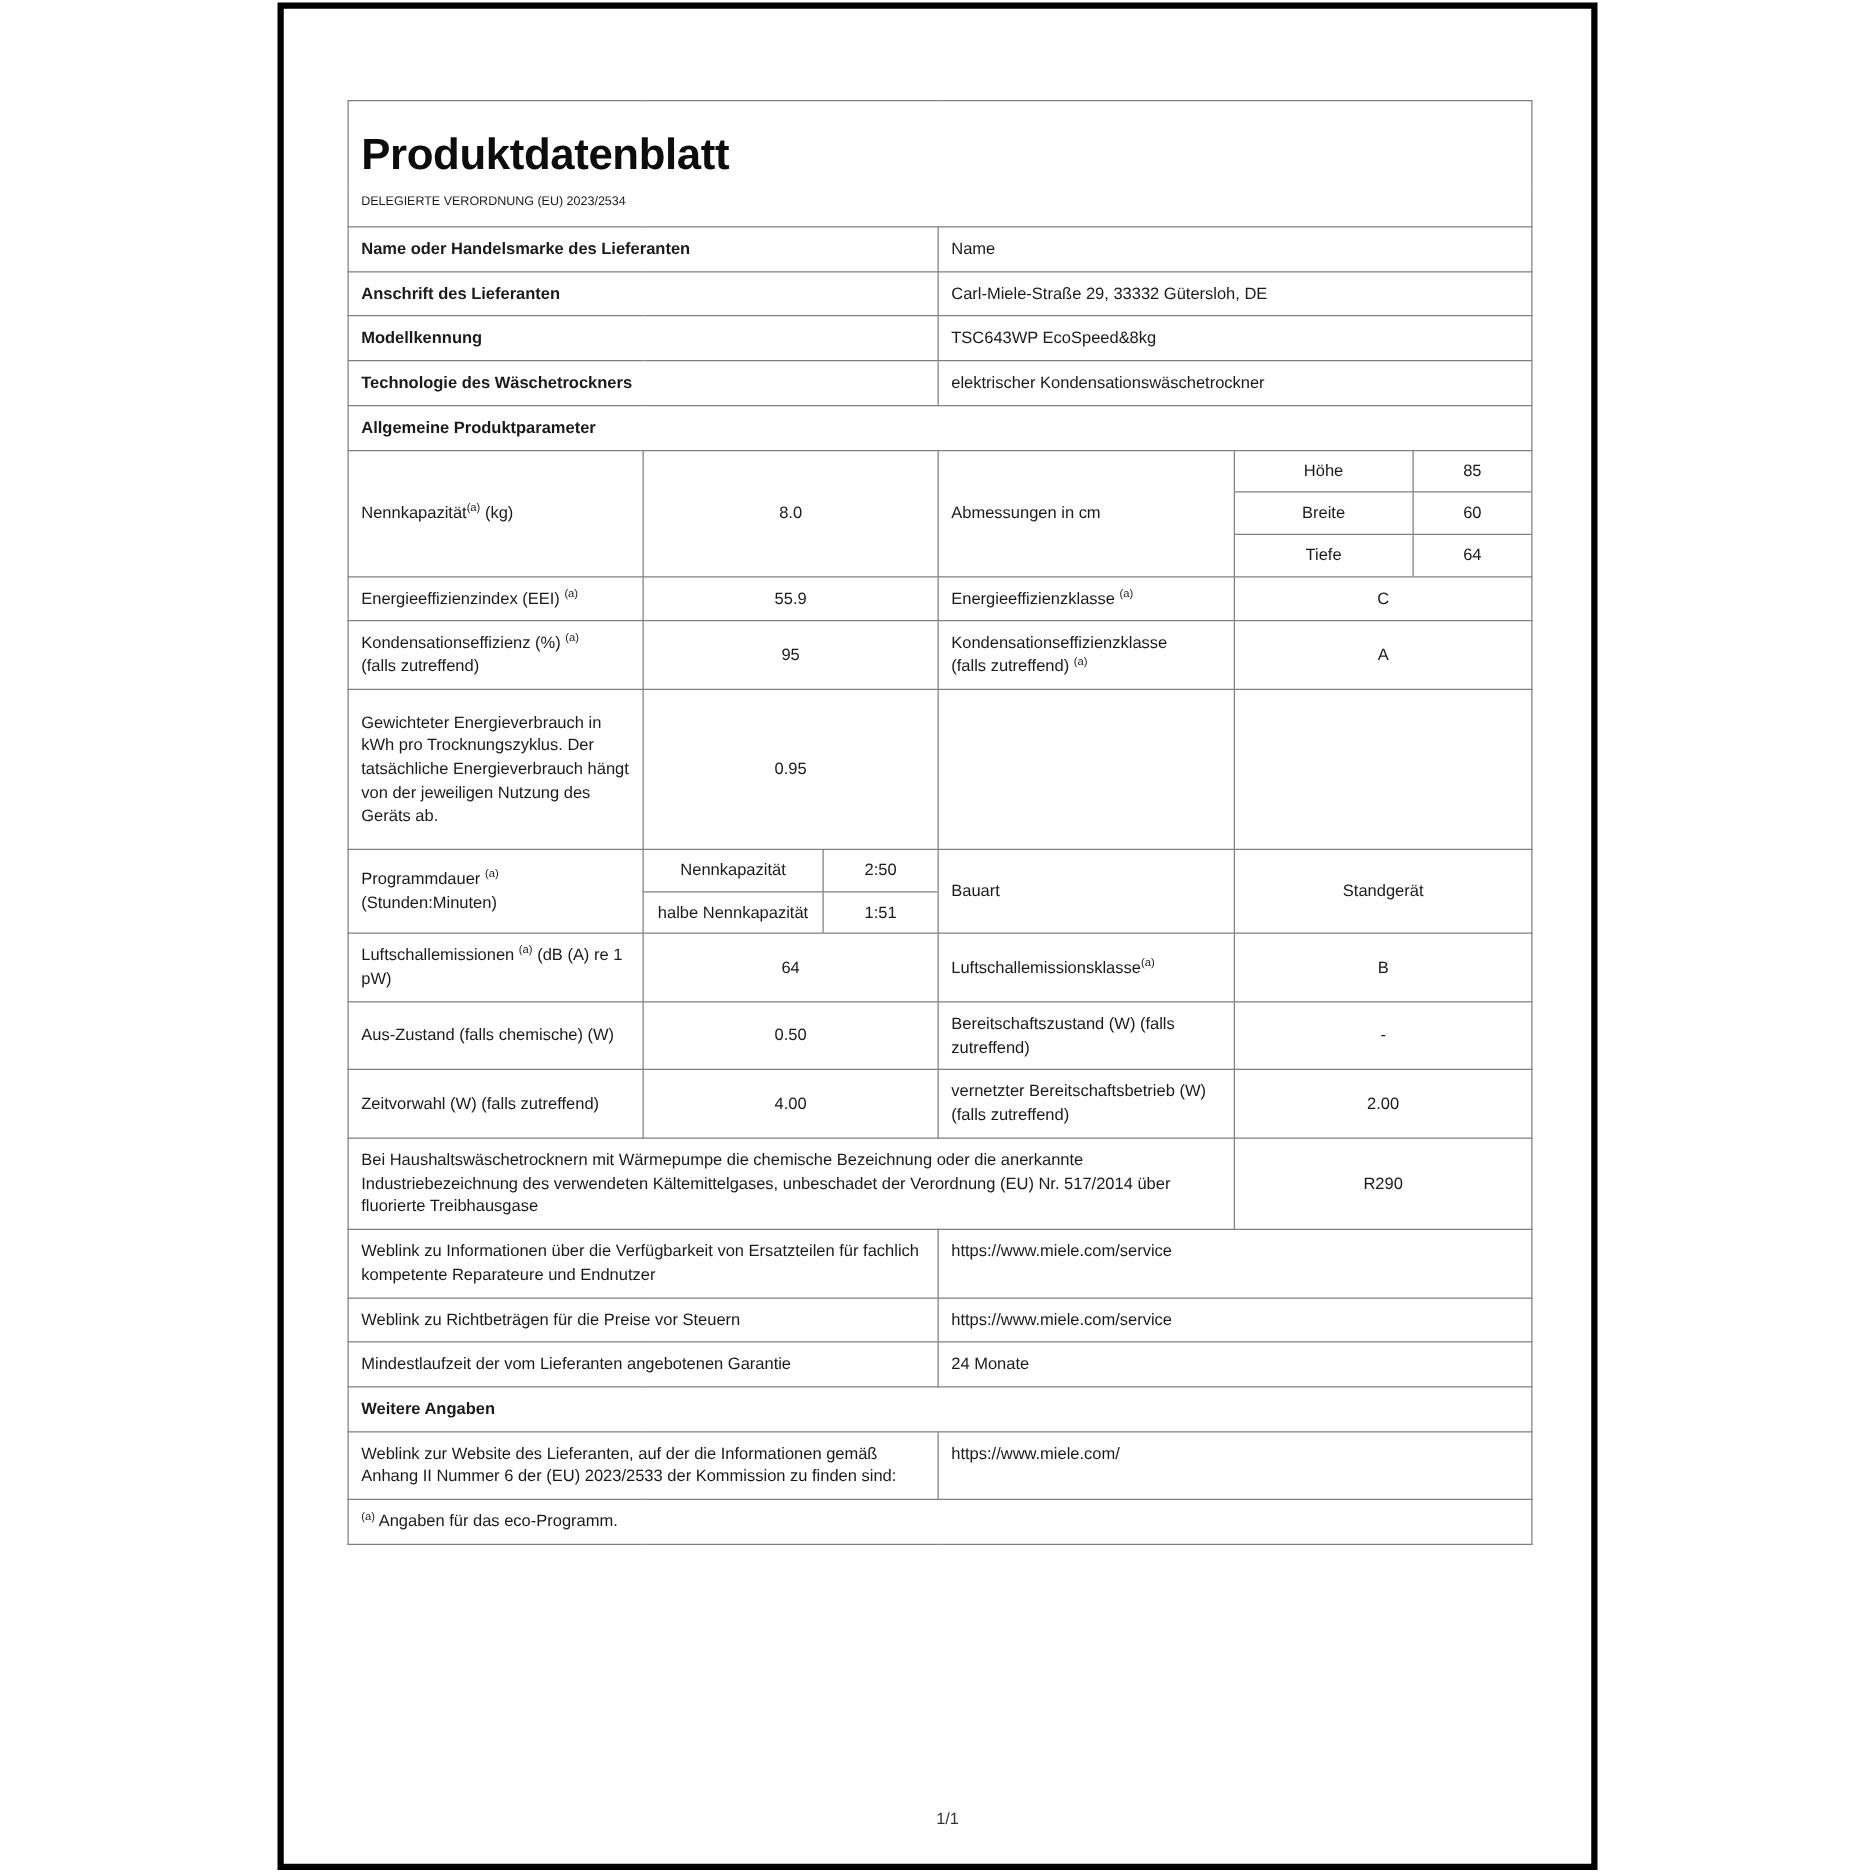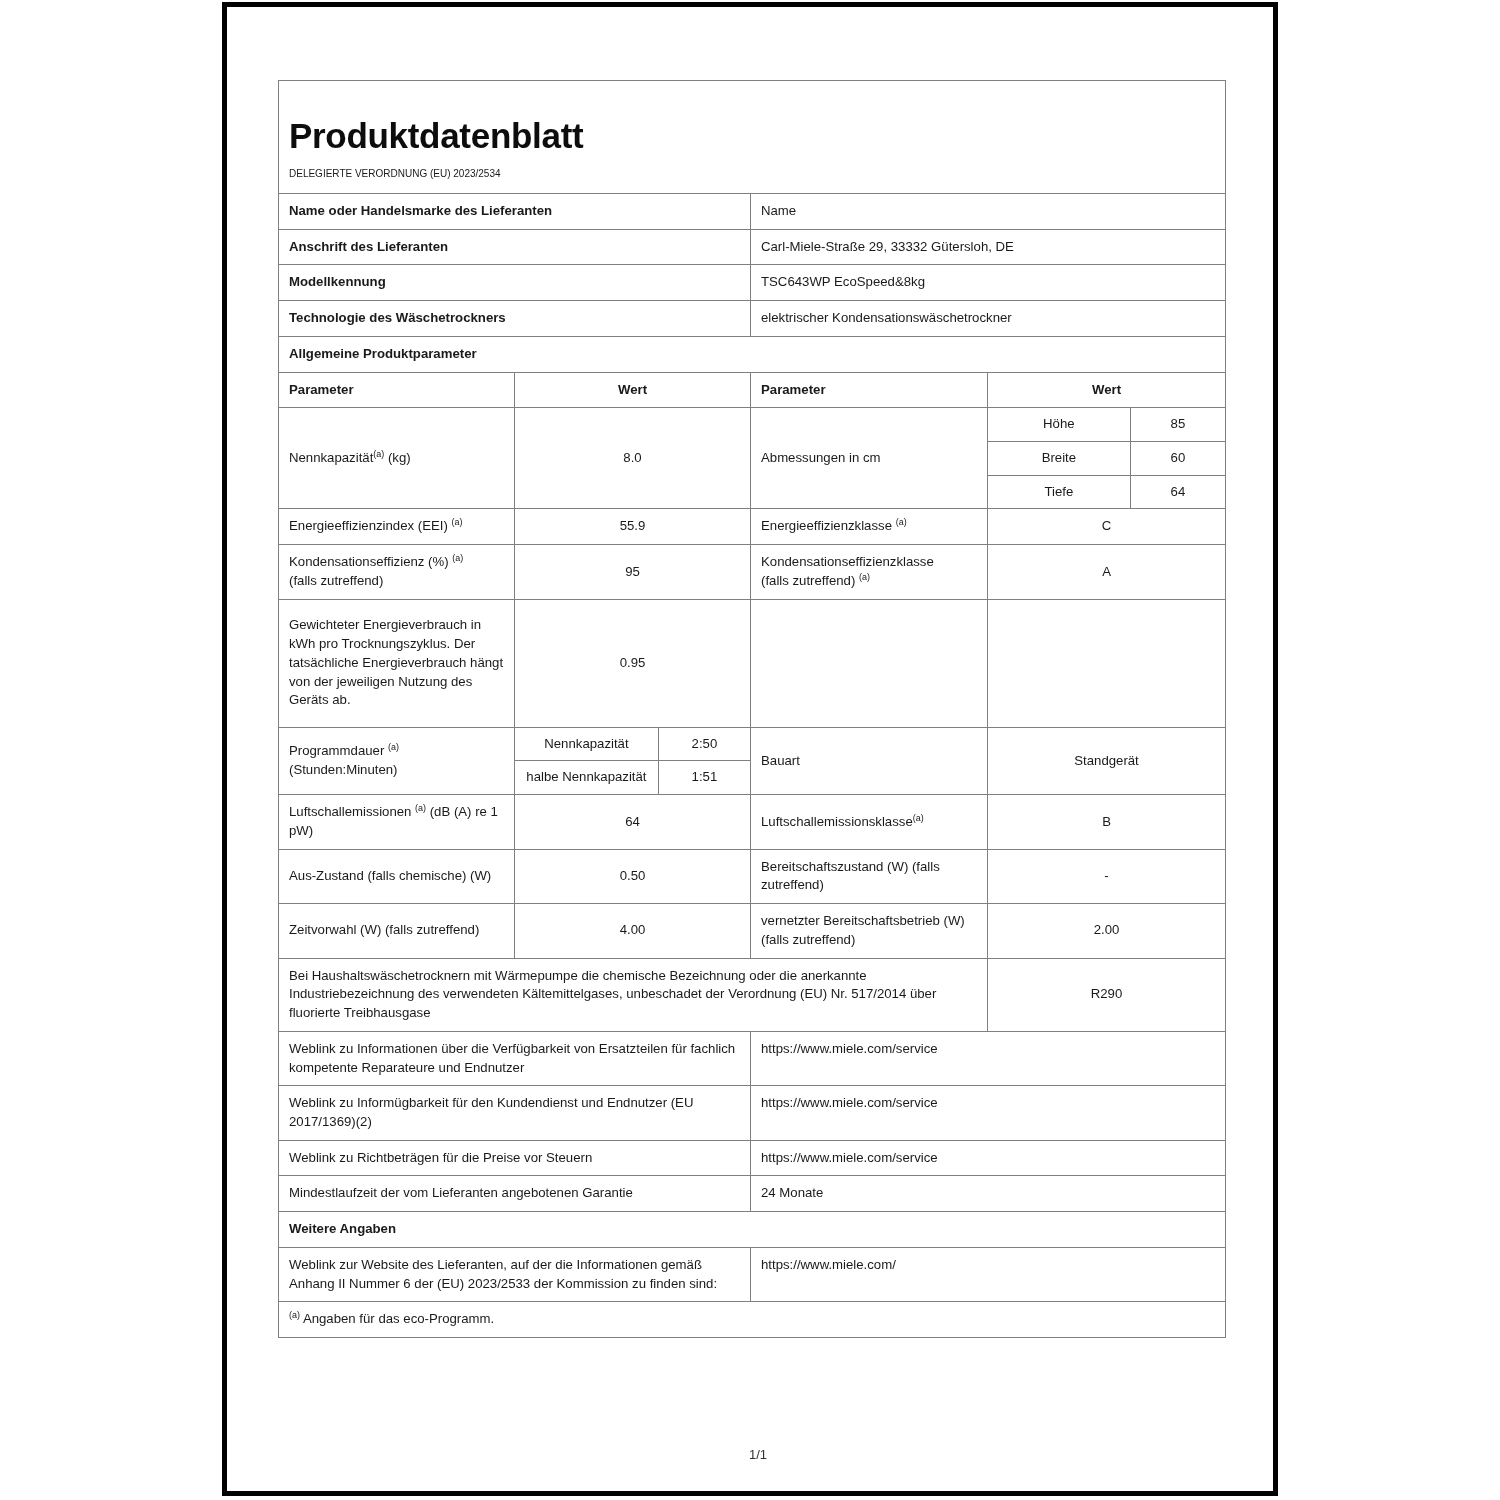--- a/index.html
+++ b/index.html
@@ -45,21 +45,20 @@
 
   .title-cell {
     border-bottom: none !important;
     padding: 18px 10px 4px 10px !important;
   }
   .doc-title {
     font-size: 35px;
     font-weight: bold;
     letter-spacing: -0.3px;
     color: #0d0d0d;
-    margin-top: 12px;
   }
   .regulation-cell {
     border-top: none !important;
     padding: 2px 10px 12px 10px !important;
     font-size: 10px;
   }
 
   .lbl-bold { font-weight: bold; }
   .sect-head { font-weight: bold; }
   .ctr { text-align: center; }
@@ -141,26 +140,20 @@
 
         <tr>
           <td colspan="2" class="lbl-bold">Technologie des Wäschetrockners</td>
           <td colspan="2" class="val-cell">elektrischer Kondensationswäschetrockner</td>
         </tr>
 
         <tr>
           <td colspan="4" class="sect-head">Allgemeine Produktparameter</td>
         </tr>
 
-        <tr>
-          <td class="lbl-bold">Parameter</td>
-          <td class="lbl-bold ctr">Wert</td>
-          <td class="lbl-bold">Parameter</td>
-          <td class="lbl-bold ctr">Wert</td>
-        </tr>
 
         <tr>
           <td>
             <span>Nennkapazität</span><sup>(a)</sup><span> (kg)</span>
           </td>
           <td class="ctr">8.0</td>
           <td>Abmessungen in cm</td>
           <td class="nested-host">
             <table class="sub">
               <colgroup>
@@ -271,24 +264,20 @@
         <tr>
           <td colspan="3">Bei Haushaltswäschetrocknern mit Wärmepumpe die chemische Bezeichnung oder die anerkannte Industriebezeichnung des verwendeten Kältemittelgases, unbeschadet der Verordnung (EU) Nr. 517/2014 über fluorierte Treibhausgase</td>
           <td class="ctr">R290</td>
         </tr>
 
         <tr>
           <td colspan="2">Weblink zu Informationen über die Verfügbarkeit von Ersatzteilen für fachlich kompetente Reparateure und Endnutzer</td>
           <td colspan="2" class="val-cell" style="vertical-align:top">https://www.miele.com/service</td>
         </tr>
 
-        <tr>
-          <td colspan="2">Weblink zu Informügbarkeit für den Kundendienst und Endnutzer (EU 2017/1369)(2)</td>
-          <td colspan="2" class="val-cell" style="vertical-align:top">https://www.miele.com/service</td>
-        </tr>
 
         <tr>
           <td colspan="2">Weblink zu Richtbeträgen für die Preise vor Steuern</td>
           <td colspan="2" class="val-cell">https://www.miele.com/service</td>
         </tr>
 
         <tr>
           <td colspan="2">Mindestlaufzeit der vom Lieferanten angebotenen Garantie</td>
           <td colspan="2" class="val-cell">24 Monate</td>
         </tr>

